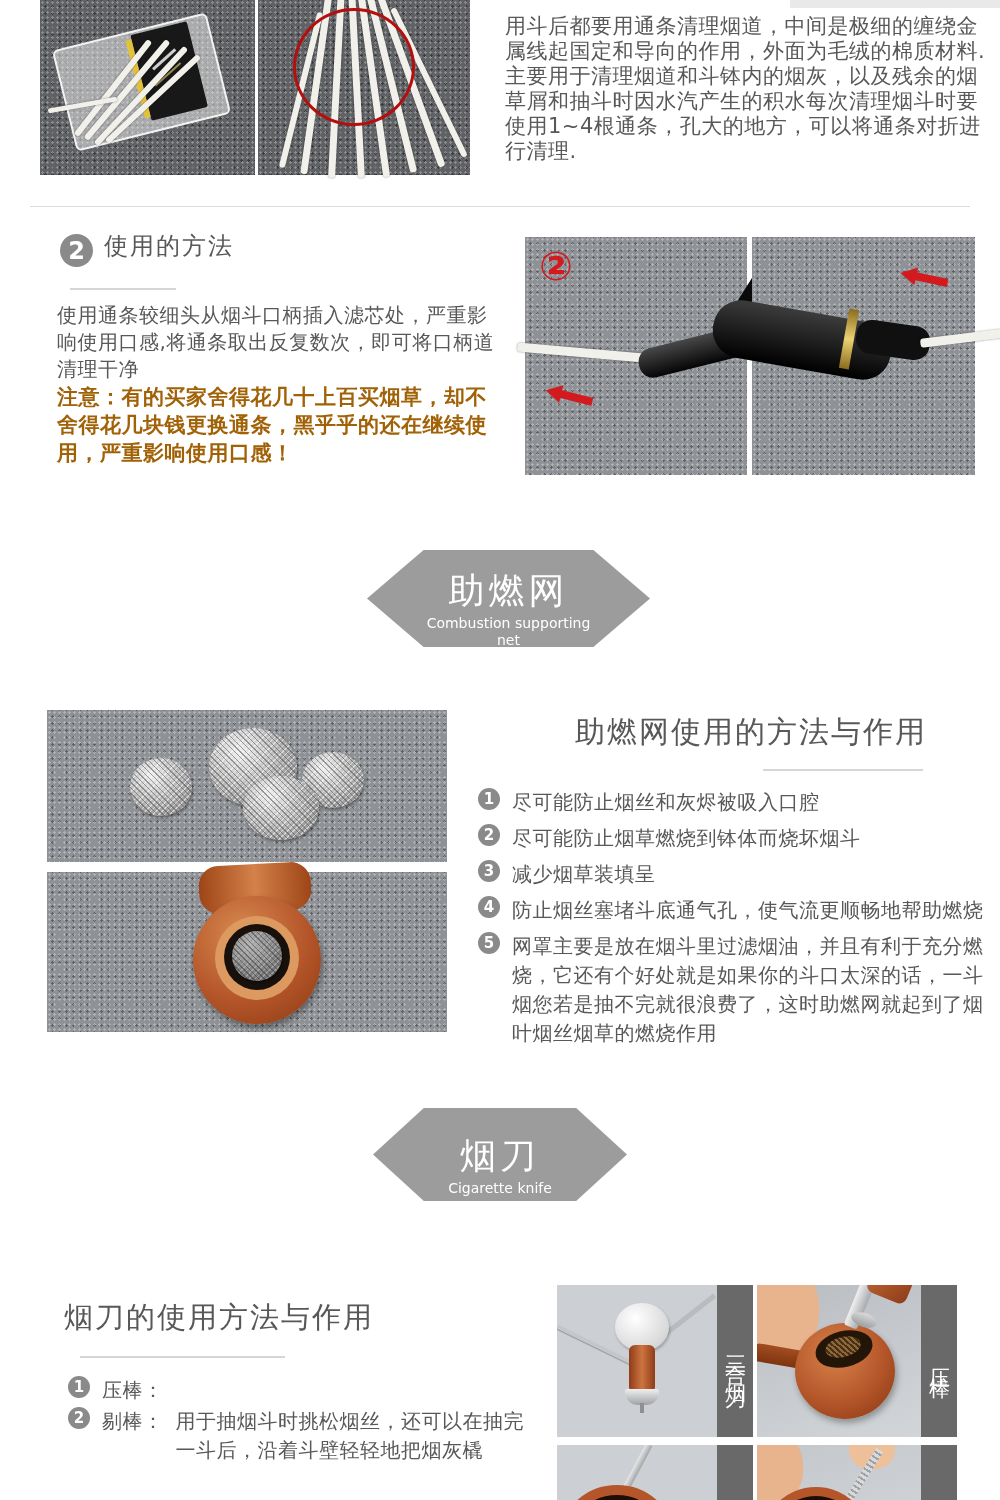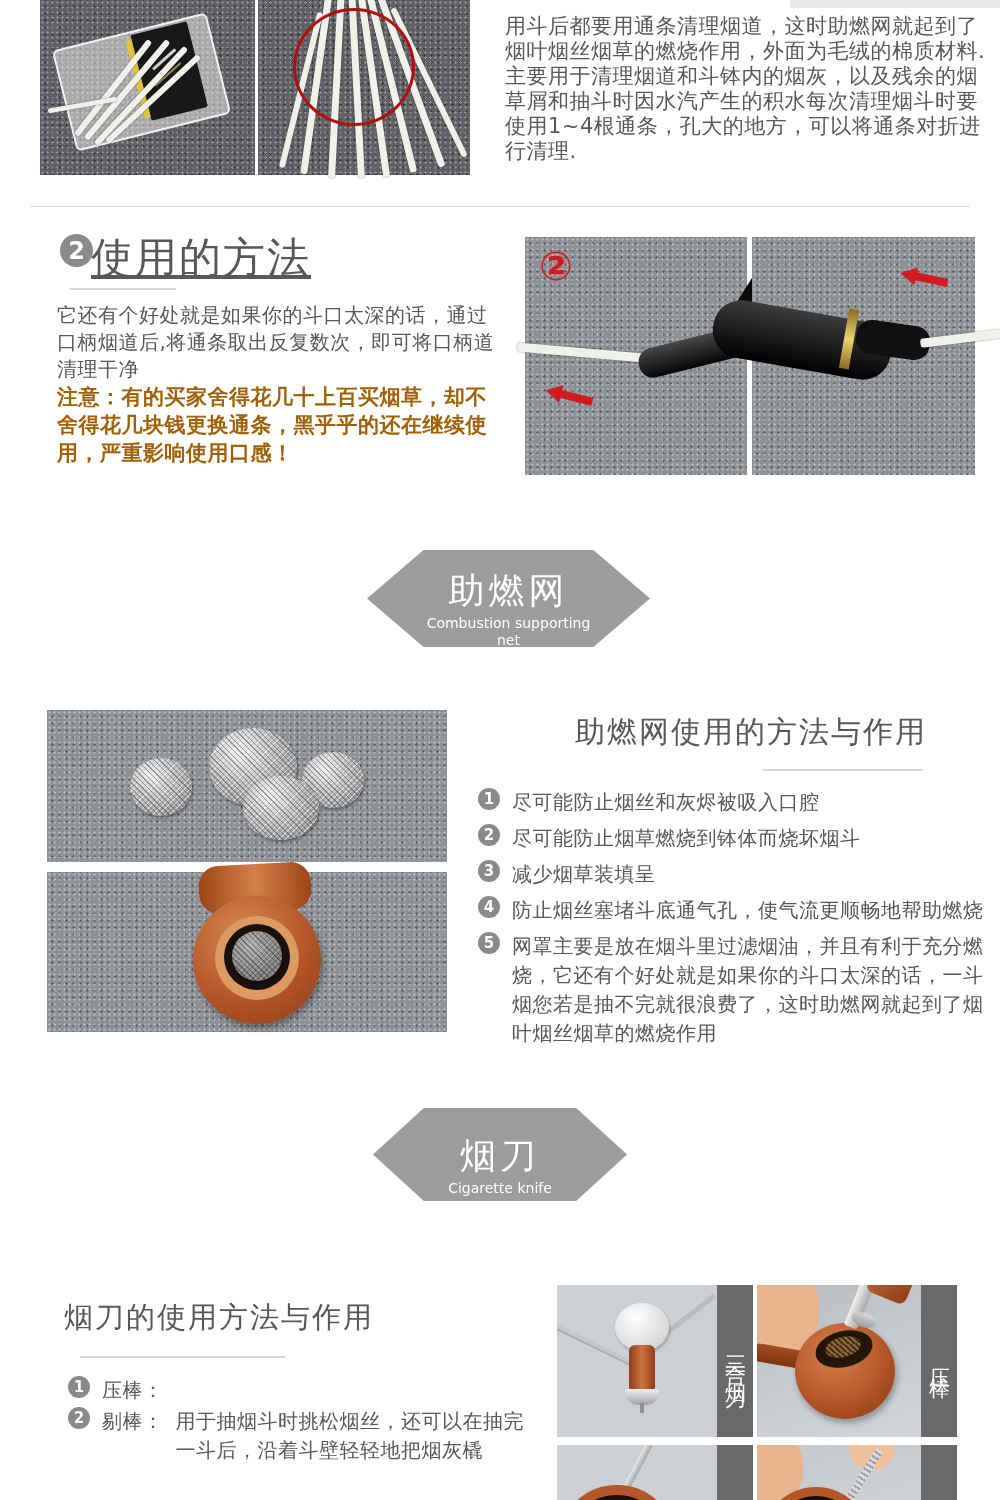--- a/index.html
+++ b/index.html
@@ -71,29 +71,29 @@
     <div class="stick" style="left:112px;top:-12px;width:7px;height:190px;transform:rotate(-8deg);"></div>
     <div class="stick" style="left:130px;top:-10px;width:7px;height:185px;transform:rotate(-14deg);"></div>
     <div class="stick" style="left:150px;top:-8px;width:7px;height:180px;transform:rotate(-20deg);"></div>
     <div class="stick" style="left:40px;top:10px;width:6px;height:160px;transform:rotate(14deg);"></div>
     <div class="stick" style="left:168px;top:0px;width:6px;height:165px;transform:rotate(-26deg);"></div>
     <div class="abs" style="left:35px;top:8px;width:116px;height:112px;border:3px solid #b50e0e;border-radius:50%;"></div>
   </div>
 
   <div class="abs" style="left:790px;top:0;width:210px;height:8px;background:#e9e9e9;"></div>
 
-  <div class="abs gray-text" style="left:505px;top:14px;width:484px;font-size:21px;line-height:25px;letter-spacing:.5px;">用斗后都要用通条清理烟道，这时助燃网就起到了烟叶烟丝烟草的燃烧作用，外面为毛绒的棉质材料.主要用于清理烟道和斗钵内的烟灰，以及残余的烟草屑和抽斗时因水汽产生的积水每次清理烟斗时要使用1~4根通条，孔大的地方，可以将通条对折进行清理.</div>
+  <div class="abs gray-text" style="left:505px;top:14px;width:484px;font-size:21px;line-height:25px;letter-spacing:.5px;">用斗后都要用通条清理烟道，中间是极细的缠绕金属线起国定和导向的作用，外面为毛绒的棉质材料.主要用于清理烟道和斗钵内的烟灰，以及残余的烟草屑和抽斗时因水汽产生的积水每次清理烟斗时要使用1~4根通条，孔大的地方，可以将通条对折进行清理.</div>
 
   <div class="abs" style="left:30px;top:206px;width:940px;height:1px;background:#dcdcdc;"></div>
 
   <div class="abs" style="left:60px;top:234px;width:33px;height:33px;border-radius:50%;background:#8a8a8a;color:#fff;display:flex;align-items:center;justify-content:center;font-size:24px;font-weight:bold;">2</div>
-  <div class="abs gray-text" style="left:91px;top:230px;font-size:42px;letter-spacing:2px;text-decoration:underline;">使用的方法</div>
+  <div class="abs gray-text" style="left:104px;top:230px;font-size:24px;letter-spacing:2px;">使用的方法</div>
   <div class="underline" style="left:70px;top:288px;width:106px;"></div>
 
-  <div class="abs gray-text" style="left:57px;top:302px;width:438px;font-size:20px;line-height:27px;letter-spacing:.5px;">它还有个好处就是如果你的斗口太深的话，通过口柄烟道后,将通条取出反复数次，即可将口柄道清理干净</div>
+  <div class="abs gray-text" style="left:57px;top:302px;width:438px;font-size:20px;line-height:27px;letter-spacing:.5px;">使用通条较细头从烟斗口柄插入滤芯处，严重影响使用口感,将通条取出反复数次，即可将口柄道清理干净</div>
   <div class="abs red-text" style="left:57px;top:383px;width:444px;font-size:21px;line-height:28px;font-weight:bold;letter-spacing:.5px;">注意：有的买家舍得花几十上百买烟草，却不舍得花几块钱更换通条，黑乎乎的还在继续使用，严重影响使用口感！</div>
 
   <div class="abs" style="left:525px;top:237px;width:450px;height:238px;background:#fff;">
     <div class="abs carpet-light" style="left:0;top:0;width:222px;height:238px;">
       <div class="abs" style="left:14px;top:6px;font-size:40px;font-weight:bold;color:#d31a1f;">②</div>
       <div class="stick" style="left:-8px;top:112px;width:150px;height:9px;transform:rotate(5deg);"></div>
       <div class="abs" style="left:112px;top:96px;width:150px;height:30px;border-radius:14px;background:linear-gradient(#484848,#050505);transform:rotate(-14deg);"></div>
       <div class="abs" style="left:196px;top:30px;width:90px;height:26px;border-radius:12px;background:#0a0a0a;transform:rotate(-58deg);"></div>
       <div class="arrow" style="left:20px;top:150px;transform:rotate(14deg);">
           <div class="head"></div>

